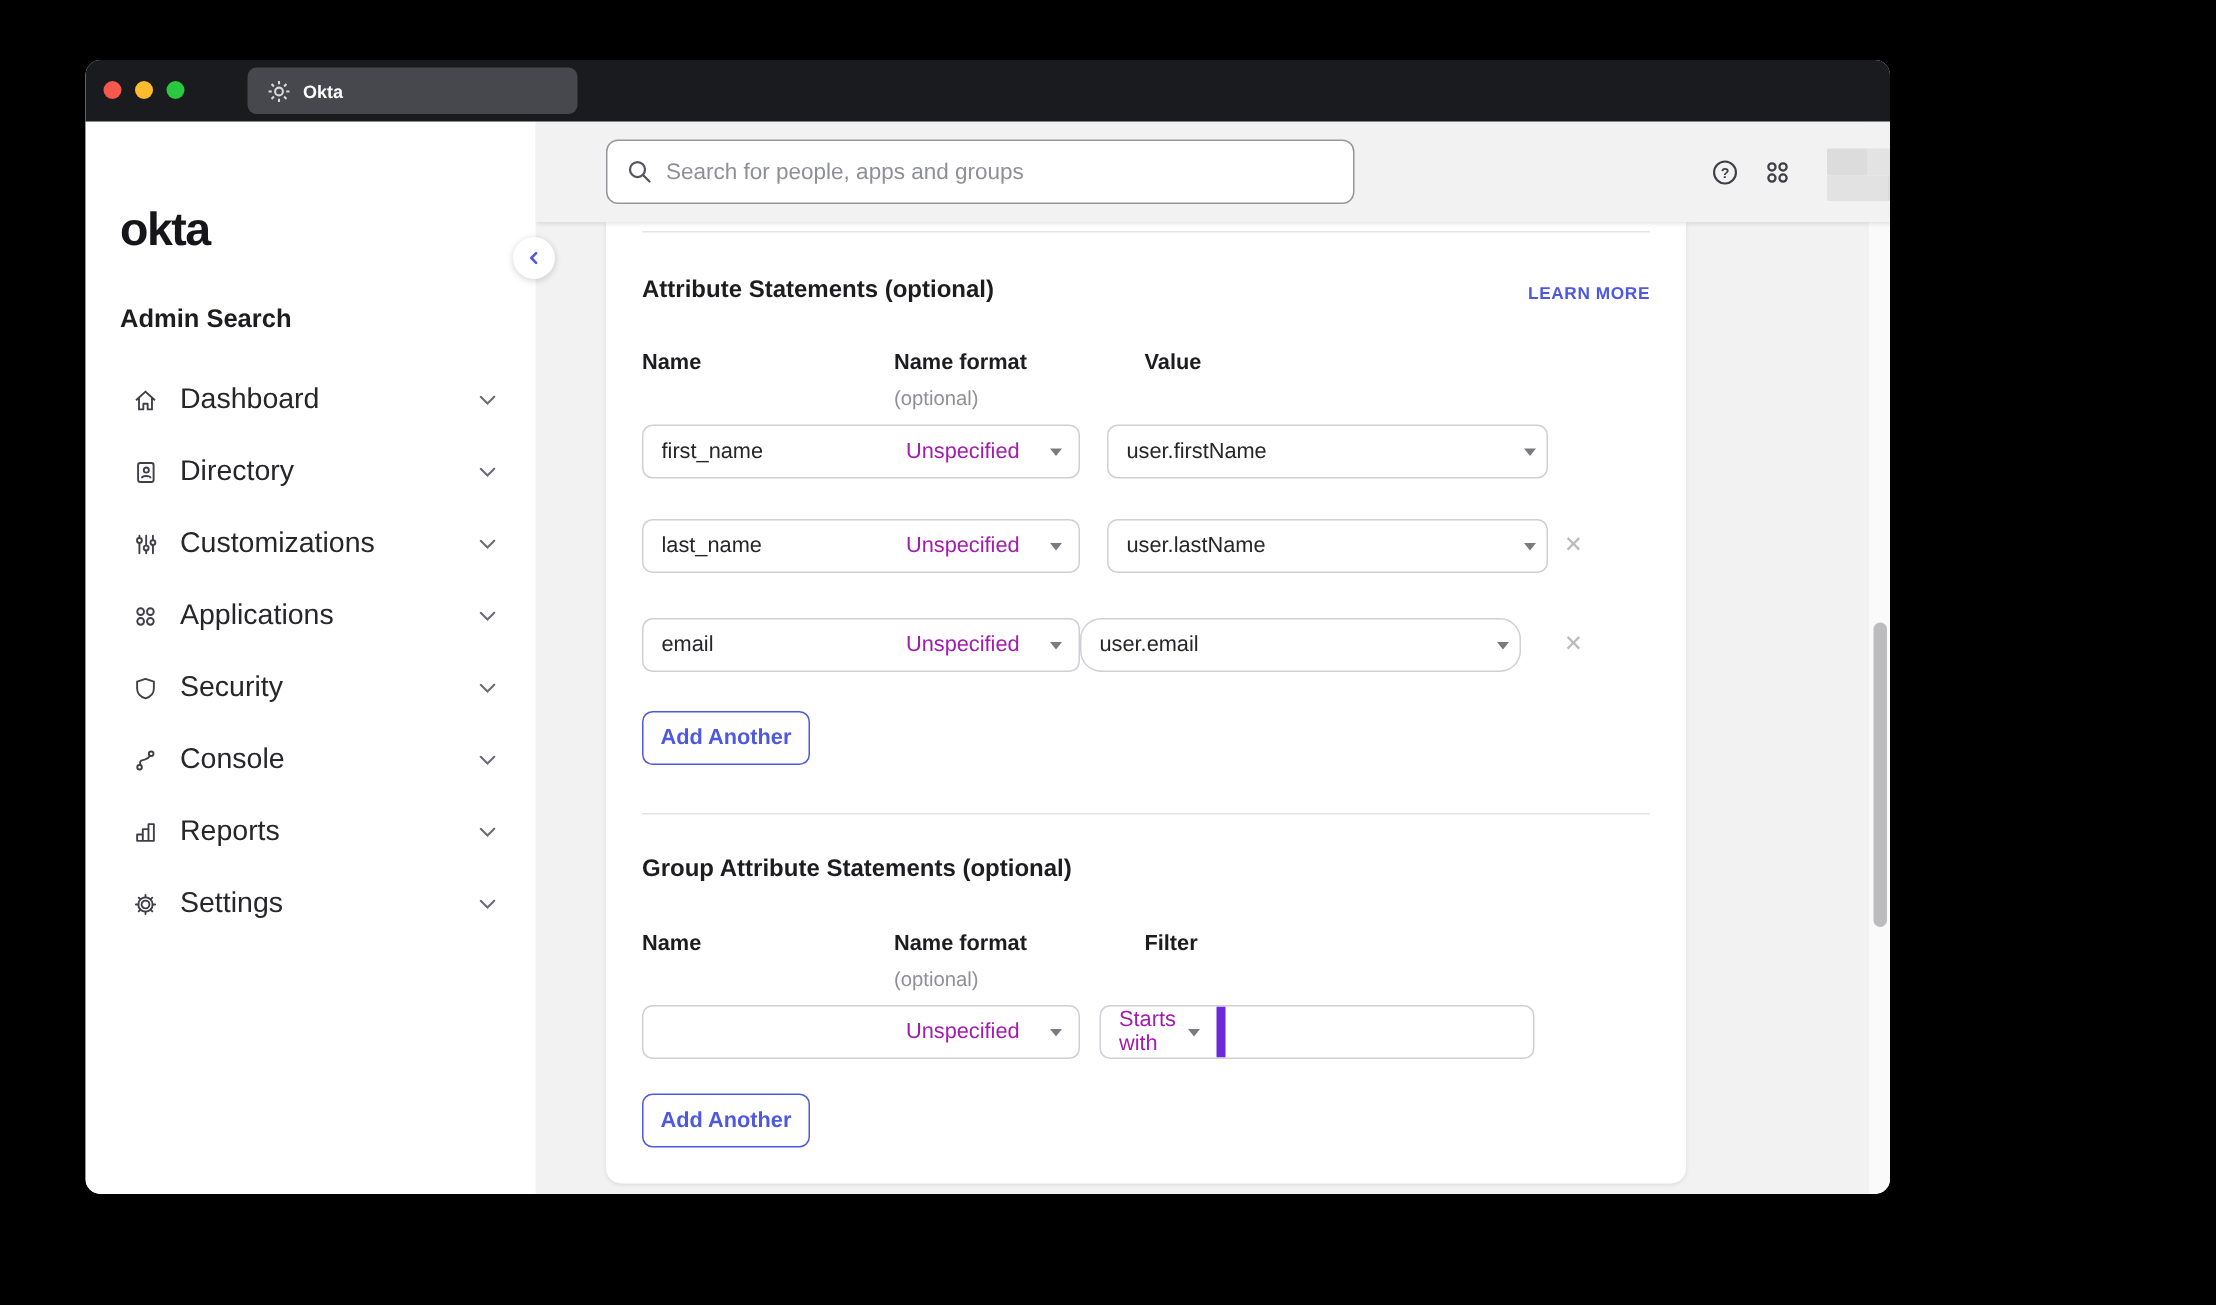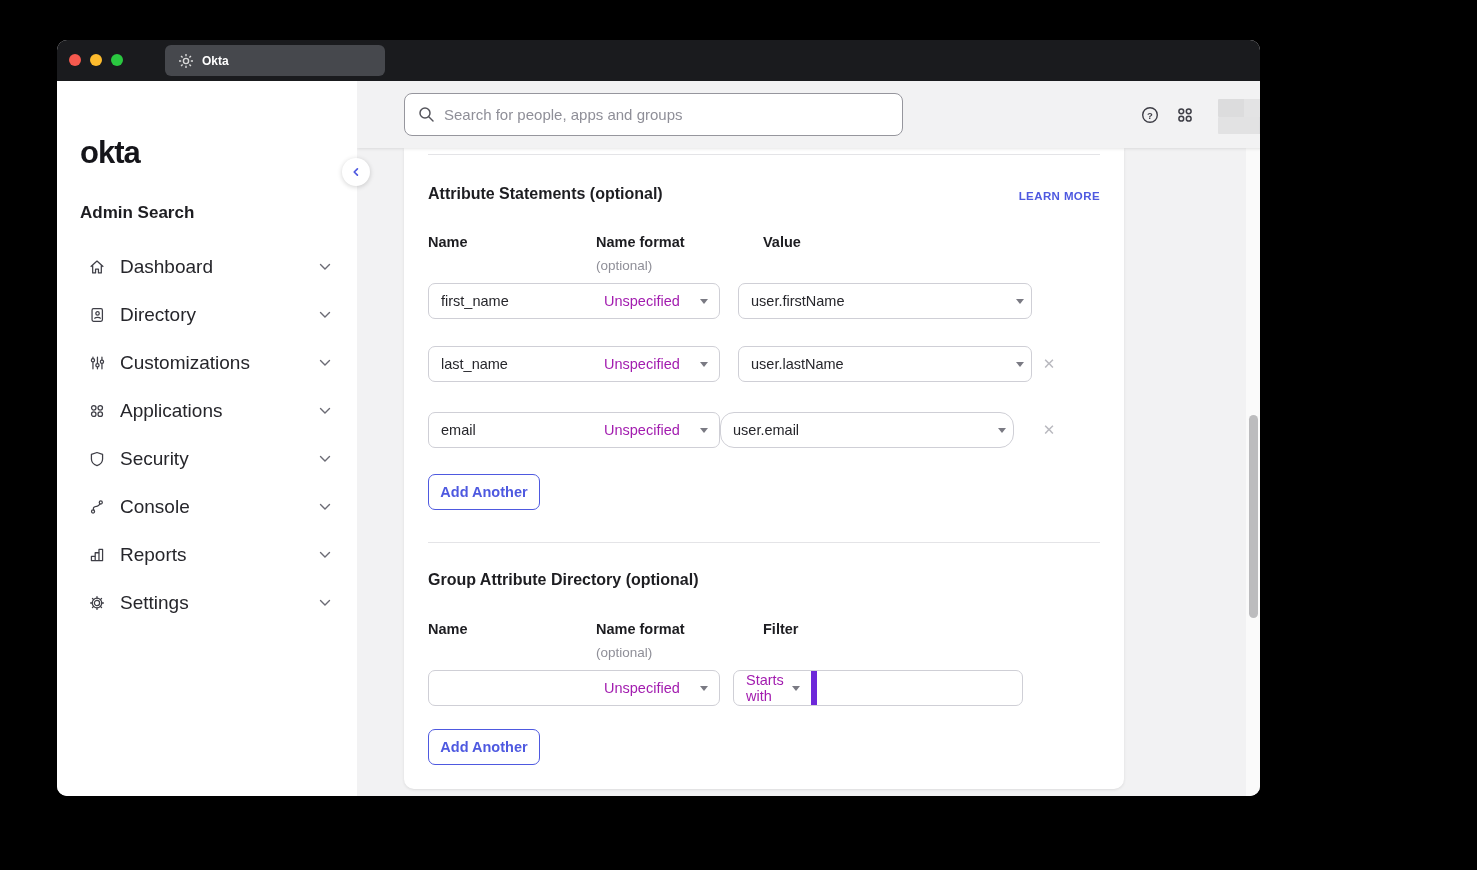--- a/index.html
+++ b/index.html
@@ -326,21 +326,21 @@
       <div class="caret-cell">
         <span class="caret"></span>
       </div>
     </div>
     <span class="remove" style="left:636px; top:273px;"></span>
 
     <button class="add-btn" style="top:326px;">Add Another</button>
 
     <div class="rule" style="top:394px;"></div>
 
-    <div class="sec-title" style="top:423px;">Group Attribute Directory (optional)</div>
+    <div class="sec-title" style="top:423px;">Group Attribute Statements (optional)</div>
 
     <div class="col-hdr" style="left:24px;  top:473px;">Name</div>
     <div class="col-hdr" style="left:192px; top:473px;">Name format</div>
     <div class="col-note" style="left:192px; top:497px;">(optional)</div>
     <div class="col-hdr" style="left:359px; top:473px;">Filter</div>
 
     <div class="joined" style="left:24px; top:522px; width:292px;">
       <input style="width: 163px;" class="cell-divide" value="">
       <div class="select" style="width:127px;">
         <span>Unspecified</span>

